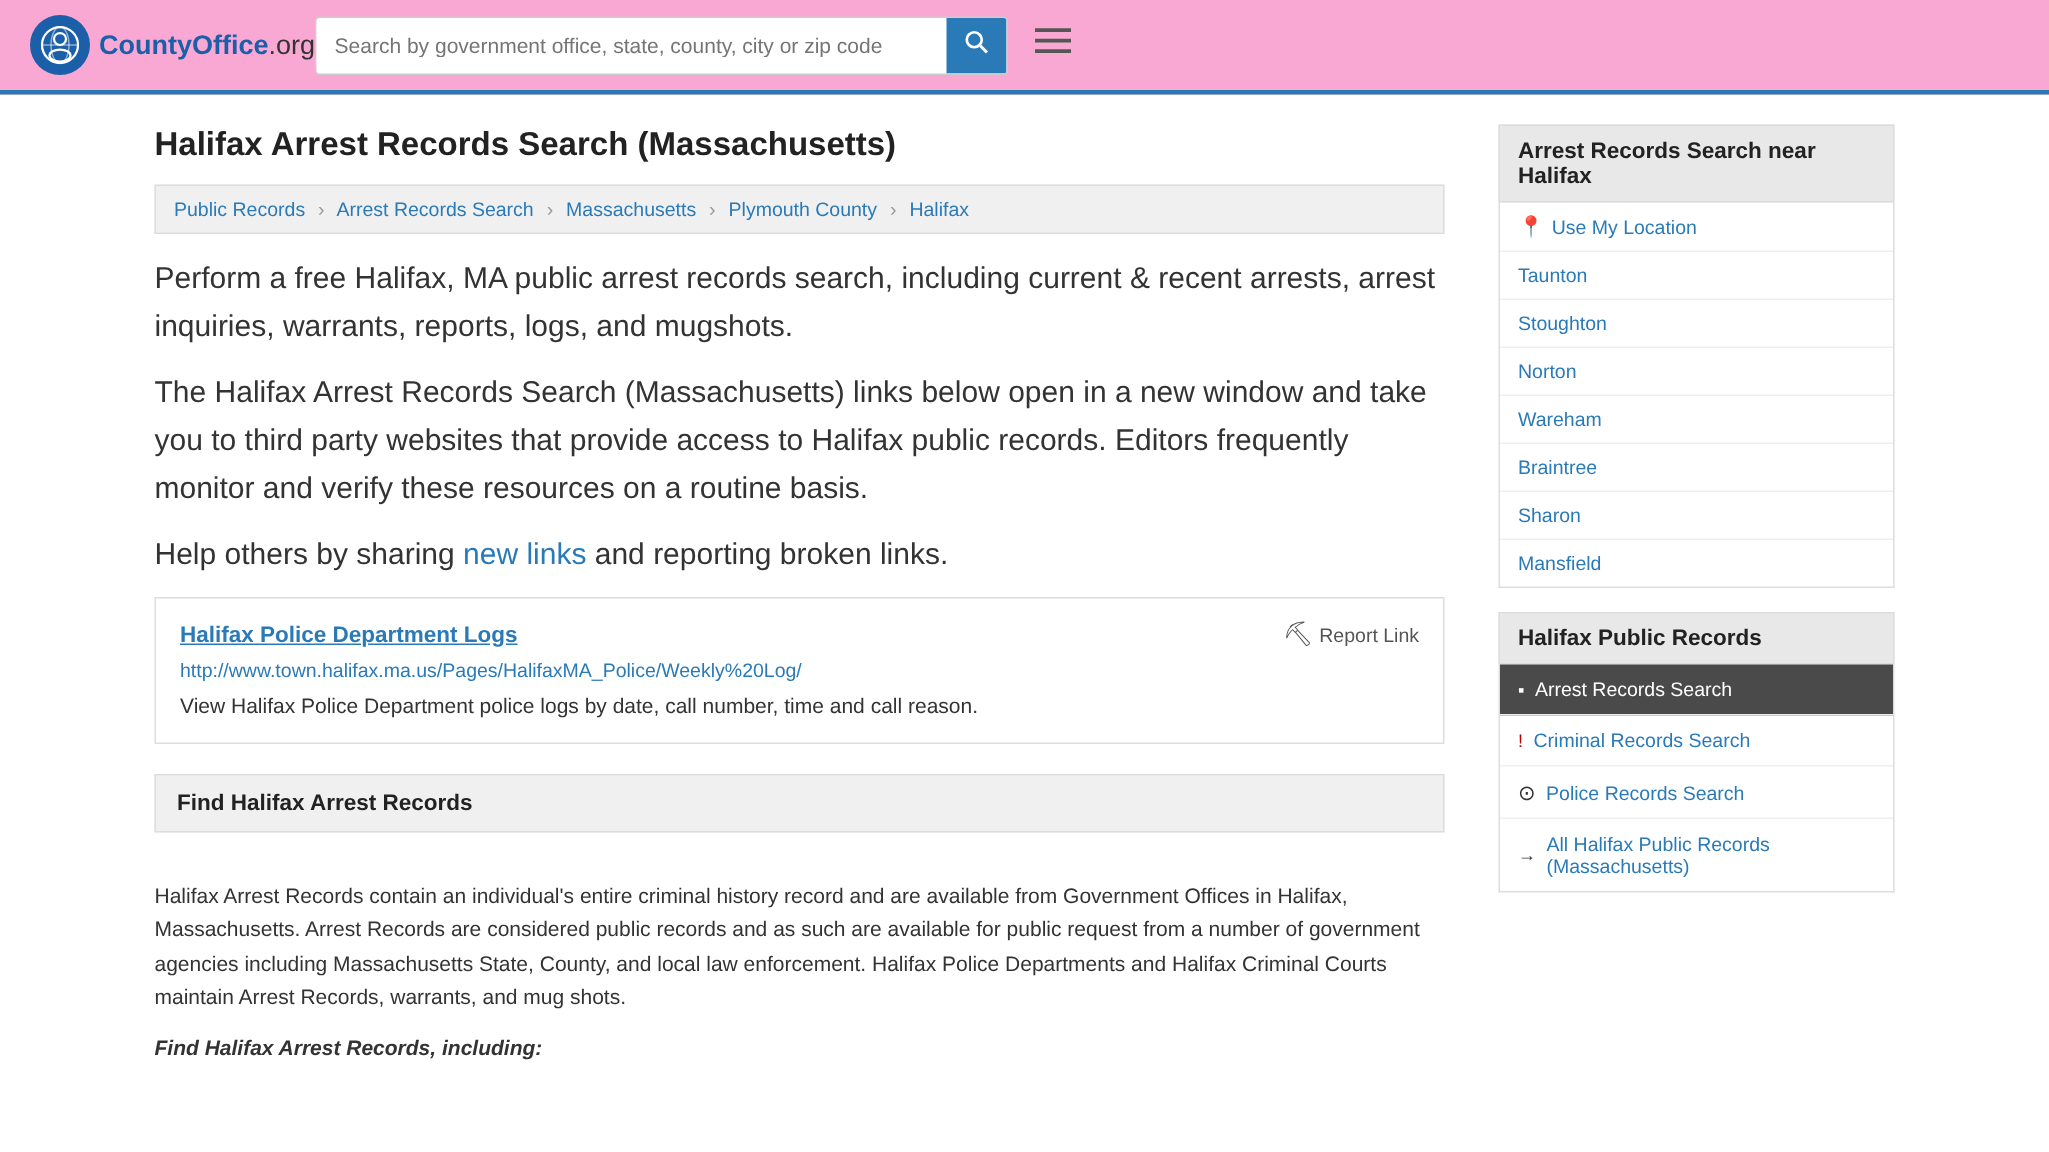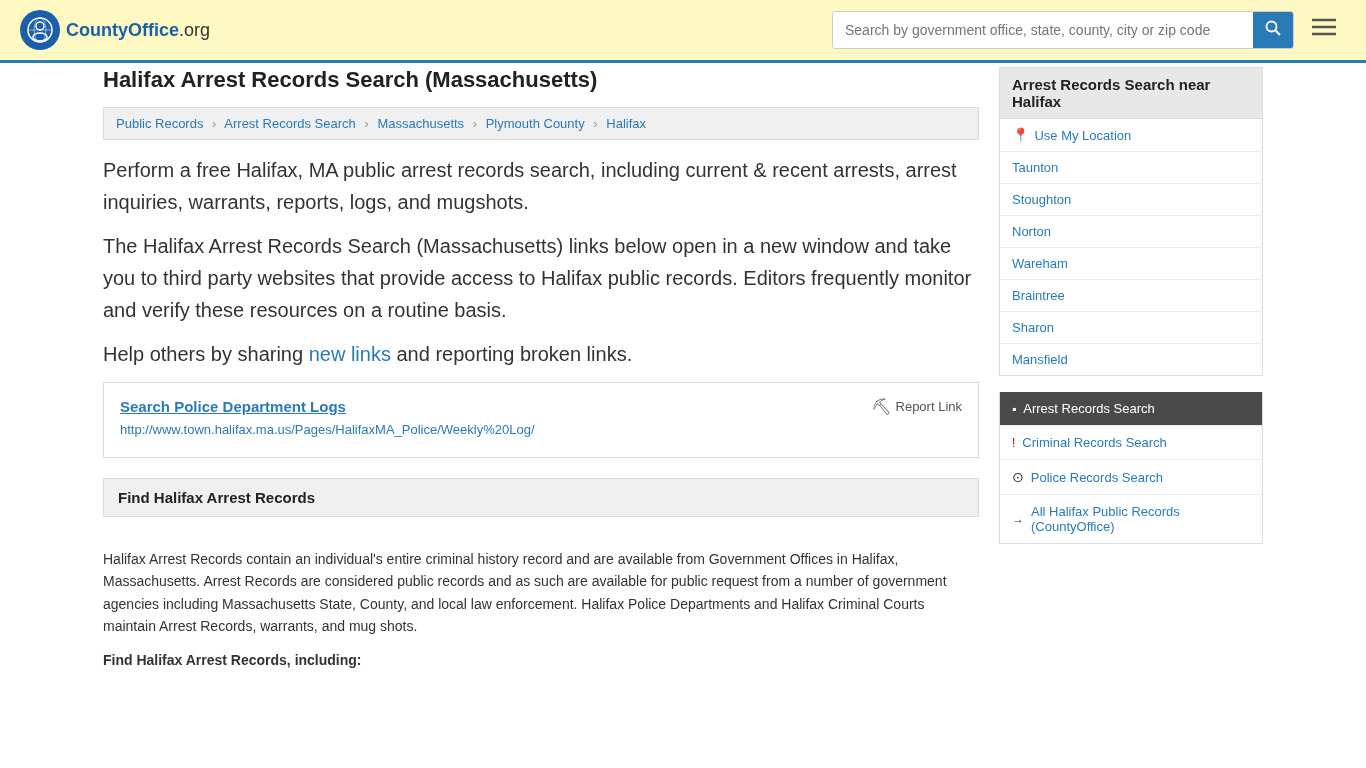--- a/index.html
+++ b/index.html
@@ -1,25 +1,24 @@
 <!DOCTYPE html>
 <html><head>
   <meta charset="utf-8">
   <style>
     * { box-sizing: border-box; margin: 0; padding: 0; }
     body { font-family: Arial, sans-serif; font-size: 14px; color: #333; background: #fff; }
 
     
     #header {
-      background: #fef9c3;
+      background: #f9a8d4;
       border-bottom: 3px solid #2a7ab8;
       padding: 10px 20px;
       display: flex;
       align-items: center;
-      justify-content: space-between;
     }
     #logo-area {
       display: flex;
       align-items: center;
       gap: 6px;
     }
     #logo-circle {
       width: 40px;
       height: 40px;
       border-radius: 50%;
@@ -69,23 +68,23 @@
       font-size: 24px;
       cursor: pointer;
       color: #555;
       padding: 4px 8px;
     }
 
     
     #main-container {
       max-width: 1200px;
       margin: 0 auto;
-      padding: 4px 20px;
-      display: flex;
-      gap: 20px;
+      padding: 20px 20px;
+      display: flex;
+      gap: 36px;
     }
     #content {
       flex: 1;
     }
     #sidebar {
       width: 264px;
       flex-shrink: 0;
     }
 
     
@@ -180,20 +179,21 @@
     
     .section-body {
       font-size: 14px;
       line-height: 1.6;
       color: #333;
       margin-bottom: 14px;
     }
     .find-records-label {
       font-weight: bold;
       margin-bottom: 24px;
+      font-style: italic;
     }
     .records-list {
       padding-left: 20px;
       line-height: 1.9;
     }
     .records-list li::marker { color: #555; }
 
     
     .sidebar-section-title {
       font-size: 15px;
@@ -317,27 +317,28 @@
     </div>
 
     <p class="desc-para">Perform a free Halifax, MA public arrest records search, including current &amp; recent arrests, arrest inquiries, warrants, reports, logs, and mugshots.</p>
     <p class="desc-para">The Halifax Arrest Records Search (Massachusetts) links below open in a new window and take you to third party websites that provide access to Halifax public records. Editors frequently monitor and verify these resources on a routine basis.</p>
     <p class="desc-para">
       <span>Help others by sharing </span><a href="#">new links</a><span> and reporting broken links.</span>
     </p>
 
     <div class="link-card">
       <div class="link-card-header">
-        <a class="link-card-title" href="#">Search Police Department Logs</a>
+        <a class="link-card-title" href="#">Halifax Police Department Logs</a>
         <span class="report-link">
           <span class="report-icon">⛏</span>
           <span>Report Link</span>
         </span>
       </div>
       <div class="link-url">http://www.town.halifax.ma.us/Pages/HalifaxMA_Police/Weekly%20Log/</div>
+      <div class="link-desc">View Halifax Police Department police logs by date, call number, time and call reason.</div>
     </div>
 
     <div class="section-box">
       <span class="section-box-title">Find Halifax Arrest Records</span>
     </div>
 
     <p class="section-body">Halifax Arrest Records contain an individual's entire criminal history record and are available from Government Offices in Halifax, Massachusetts. Arrest Records are considered public records and as such are available for public request from a number of government agencies including Massachusetts State, County, and local law enforcement. Halifax Police Departments and Halifax Criminal Courts maintain Arrest Records, warrants, and mug shots.</p>
 
     <p class="find-records-label">Find Halifax Arrest Records, including:</p>
 
@@ -369,33 +370,34 @@
         <a href="#">Braintree</a>
       </div>
       <div class="sidebar-link-item">
         <a href="#">Sharon</a>
       </div>
       <div class="sidebar-link-item">
         <a href="#">Mansfield</a>
       </div>
     </div>
 
+    <div class="pub-records-title">Halifax Public Records</div>
     <div class="pub-records-list">
       <div class="pub-record-item active">
         <span class="item-icon">▪</span>
         <a href="#">Arrest Records Search</a>
       </div>
       <div class="pub-record-item">
         <span class="item-icon" style="color:#b00;">!</span>
         <a href="#">Criminal Records Search</a>
       </div>
       <div class="pub-record-item">
         <span class="item-icon" style="font-size:14px;">⊙</span>
         <a href="#">Police Records Search</a>
       </div>
       <div class="pub-record-item">
         <span class="item-icon">→</span>
-        <a href="#">All Halifax Public Records (CountyOffice)</a>
+        <a href="#">All Halifax Public Records (Massachusetts)</a>
       </div>
     </div>
 
   </div>
 </div>
 
 </body></html>

